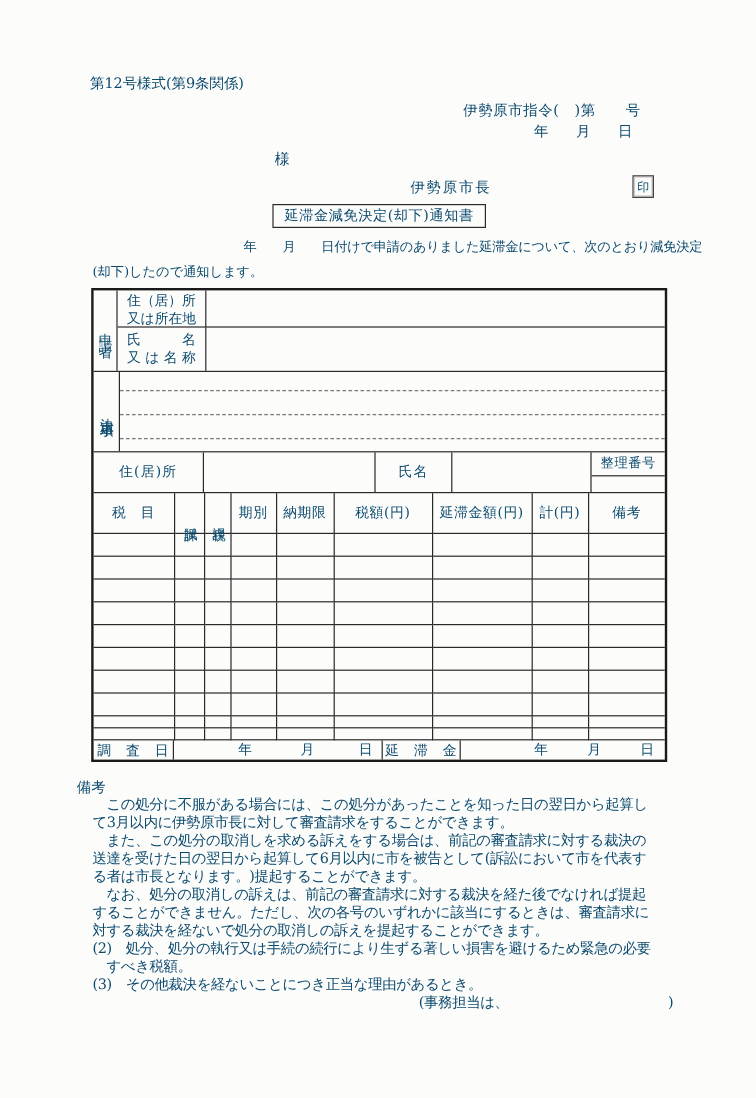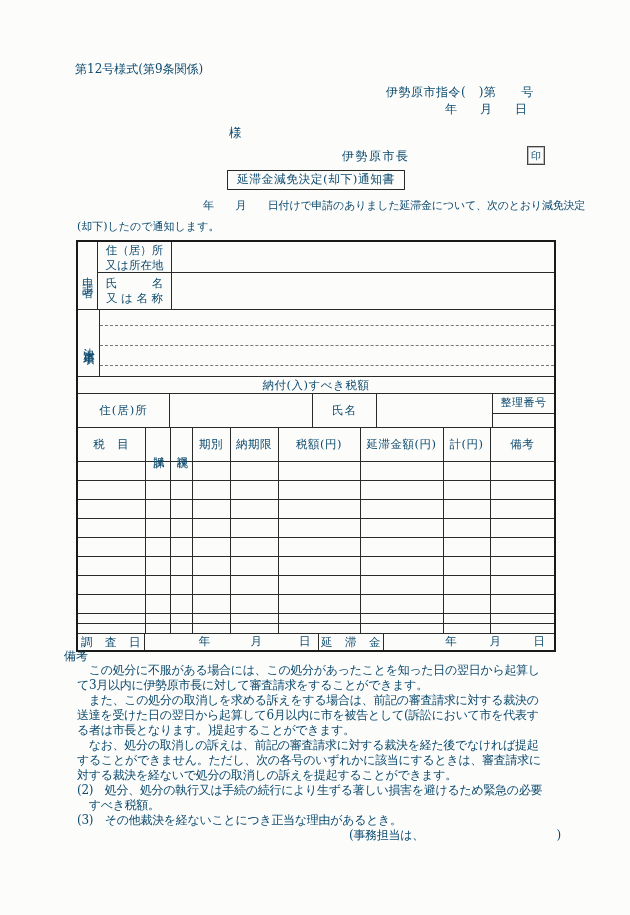--- a/index.html
+++ b/index.html
@@ -103,21 +103,20 @@
       <div class="cB1">
         <span class="vt vt4">決定事項</span>
       </div>
       <div class="cB2">
         <div class="dot d1"></div>
         <div class="dot"></div>
         <div class="dot"></div>
       </div>
     </div>
 
-    <div class="secC">納付(入)すべき税額</div>
 
     <div class="secD">
       <div class="cD lbl">住(居)所</div>
       <div class="cD"></div>
       <div class="cD lbl">氏名</div>
       <div class="cD"></div>
       <div class="cD serial">
         <div class="serialLbl">整理番号</div>
         <div class="serialBlank"></div>
       </div>

